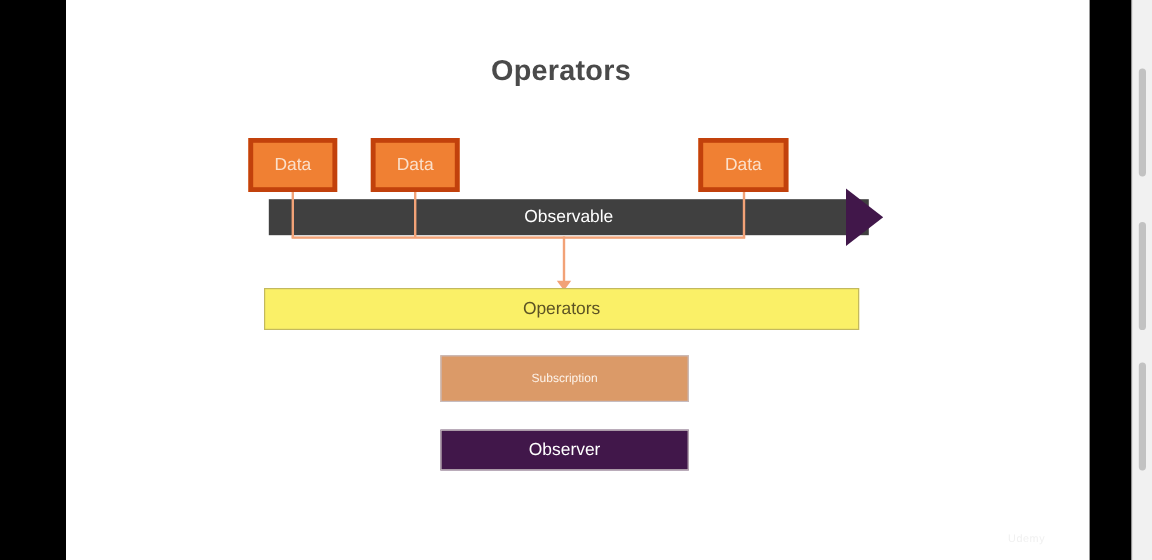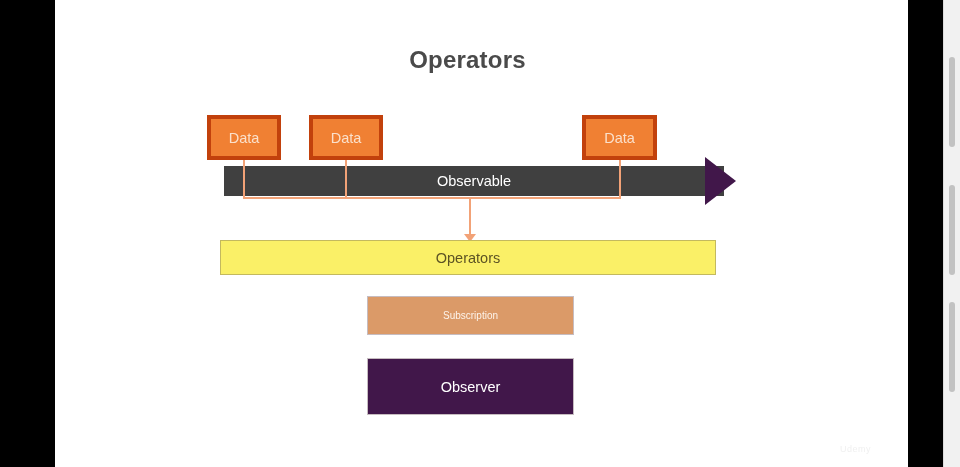--- a/index.html
+++ b/index.html
@@ -148,21 +148,21 @@
     font-size: 10px;
     color: #FDF3EA;
   }
 
   
   #observer-box {
     position: absolute;
     left: 312px;
     top: 358px;
     width: 207px;
-    height: 57px;
+    height: 34px;
     background: #41174A;
     border: 1px solid #C6BCC0;
     box-sizing: border-box;
     display: flex;
     align-items: center;
     justify-content: center;
     font-size: 14.5px;
     color: #ffffff;
   }
 

